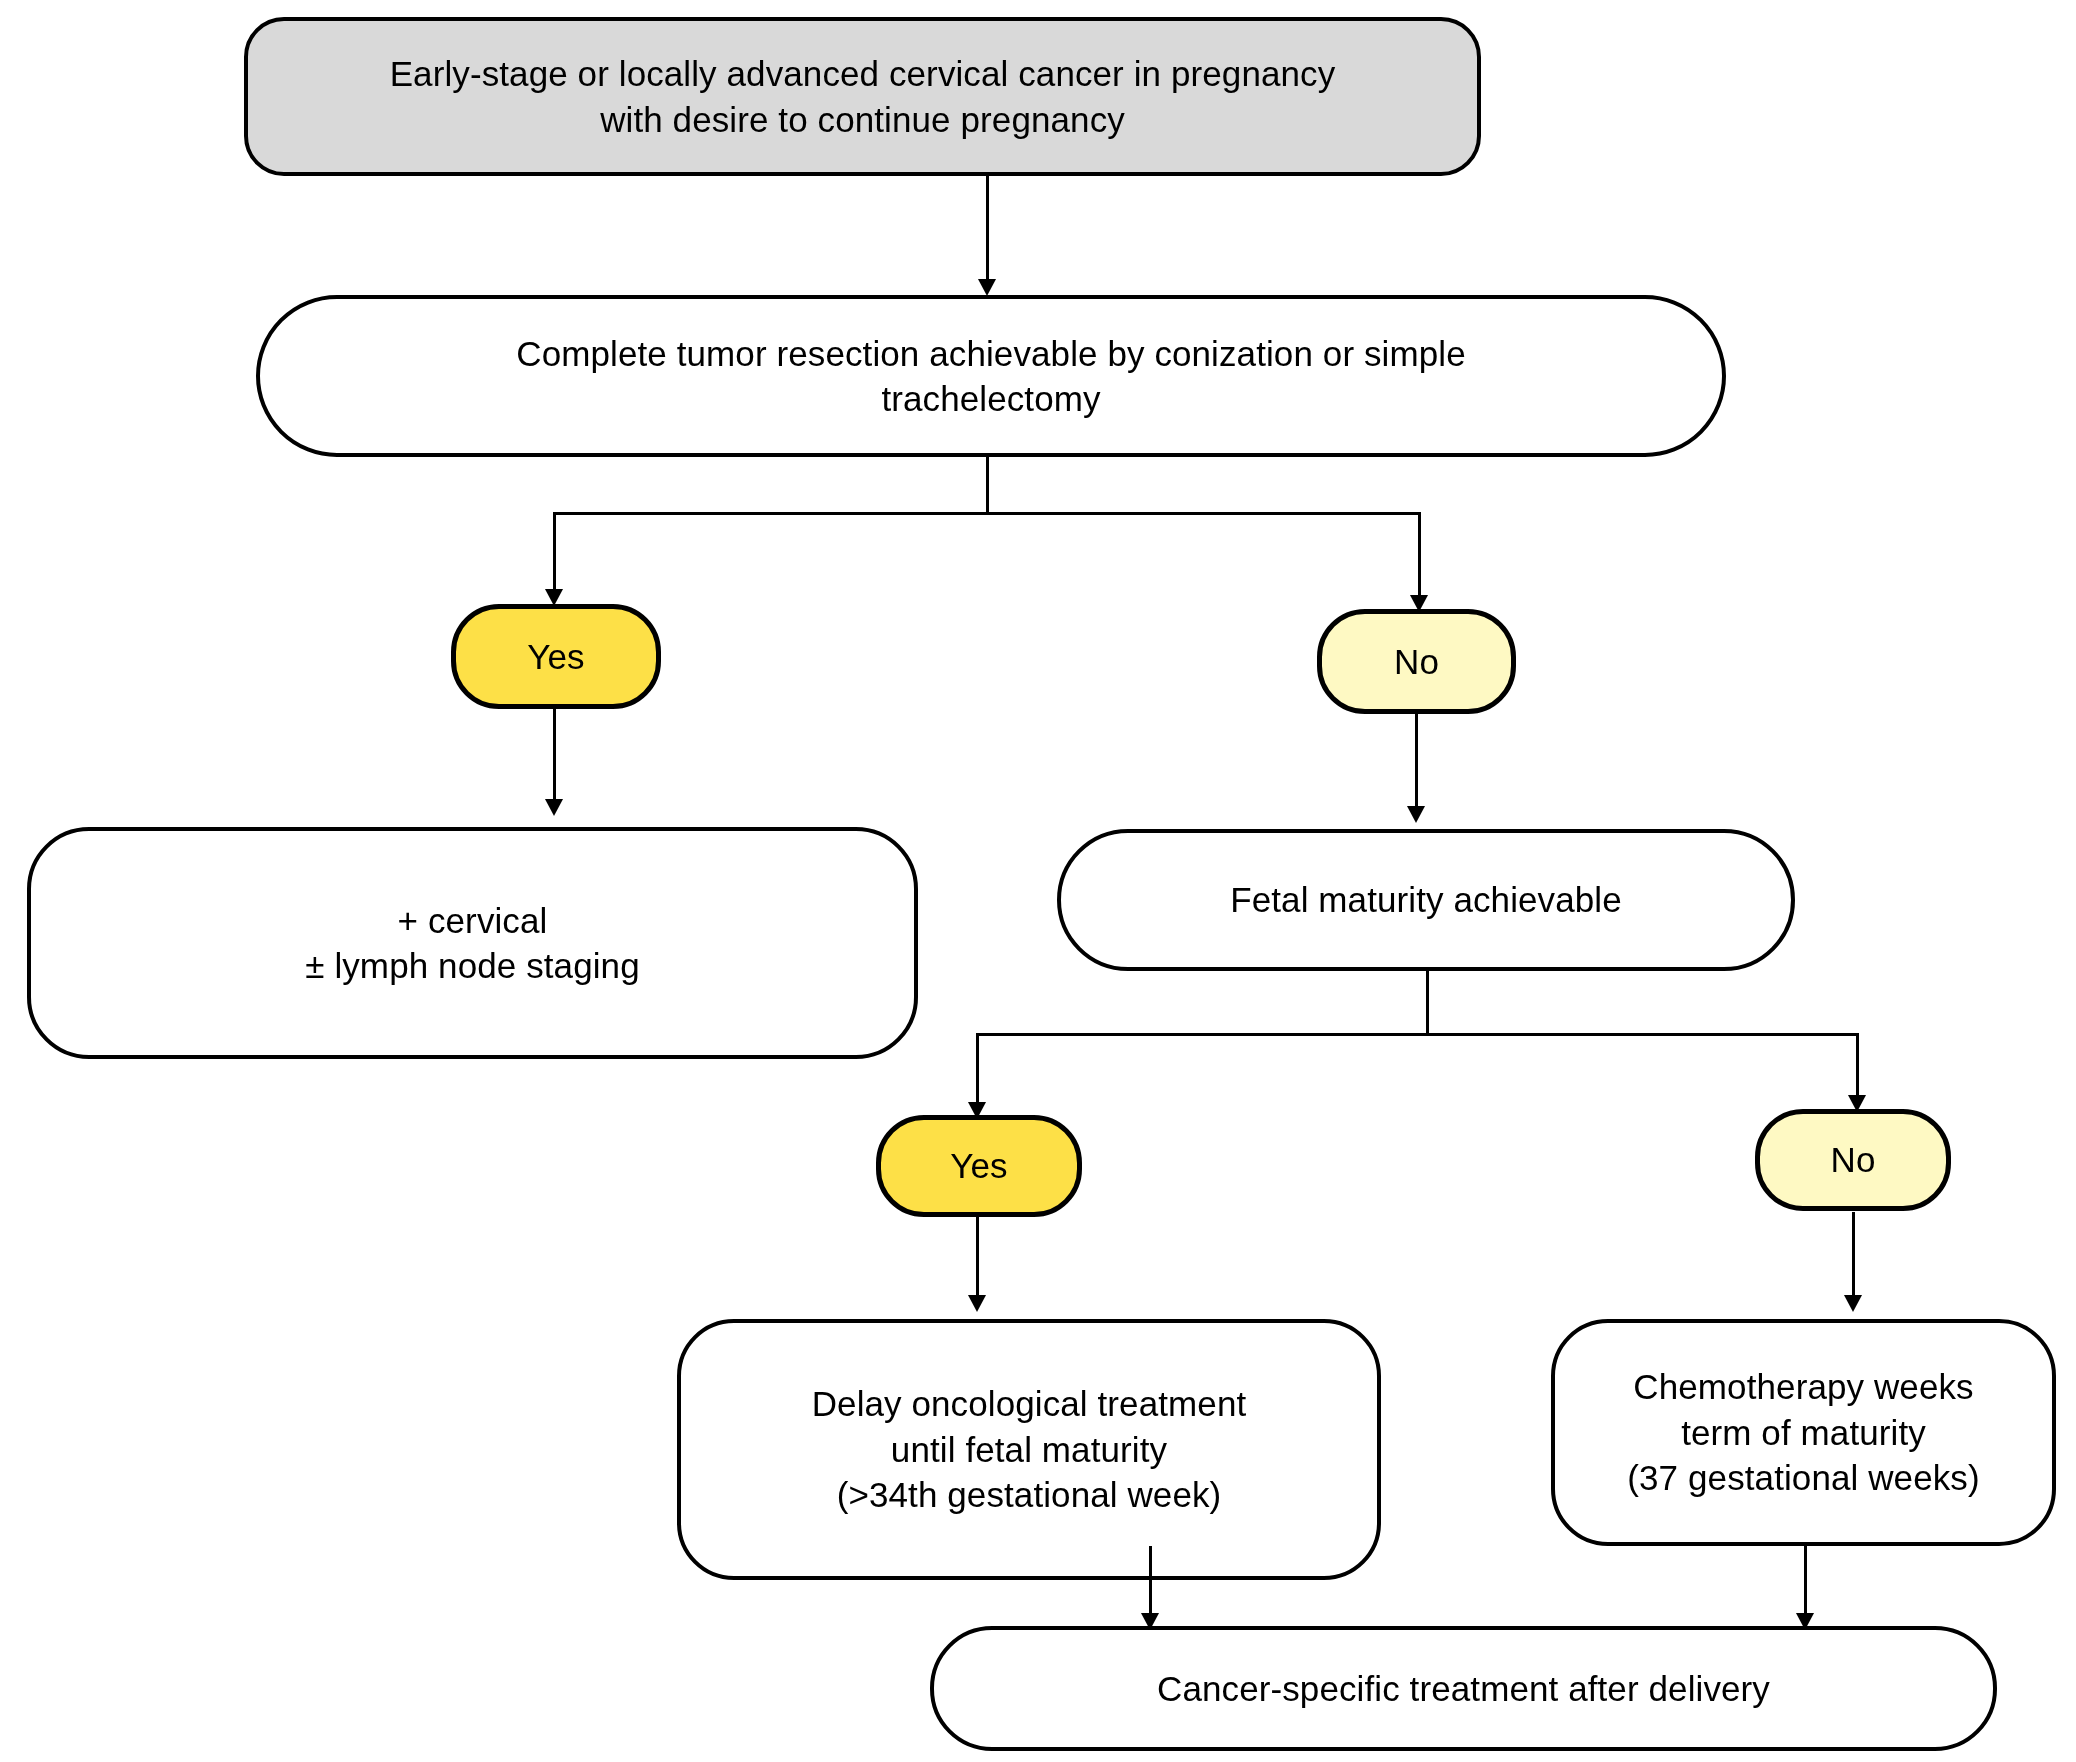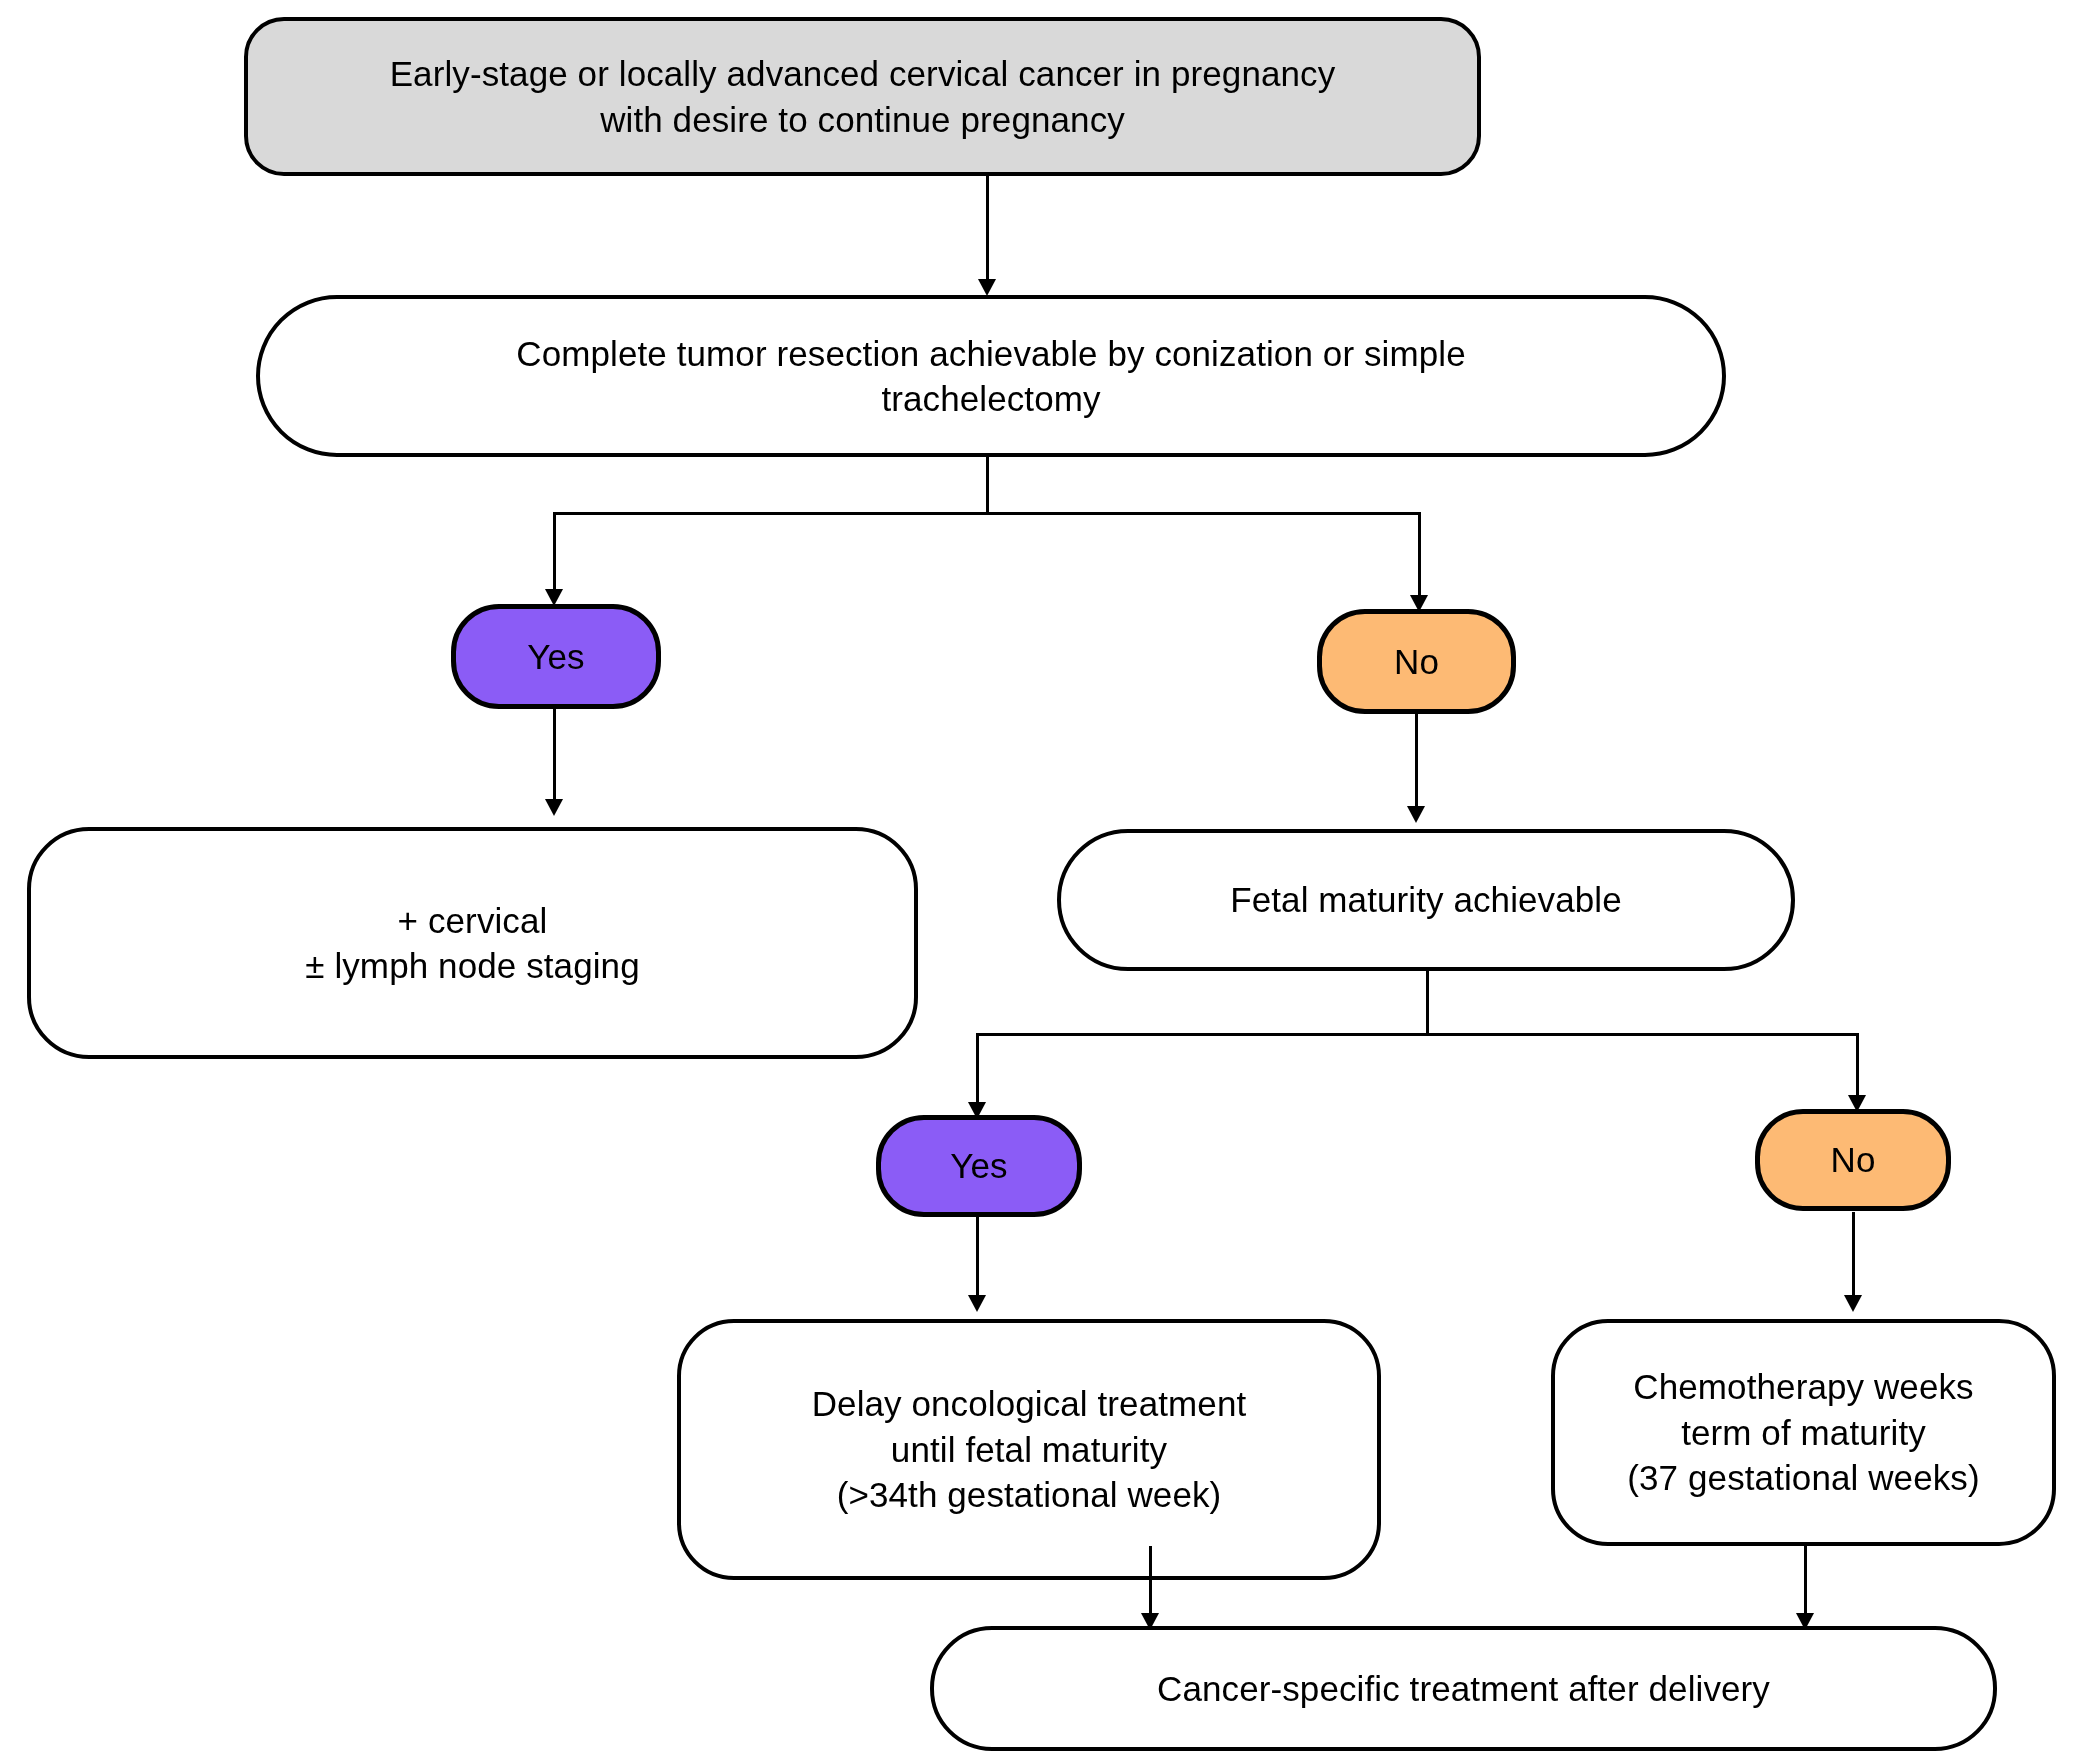--- a/index.html
+++ b/index.html
@@ -29,22 +29,22 @@
     text-align: center;
     border: 4px solid #000000;
     background: #ffffff;
     line-height: 1.30;
     font-size: 35px;
     letter-spacing: 0.1px;
     padding: 0 7px;
   }
   .node .line { display: block; white-space: nowrap; }
   .node.gray  { background: #d9d9d9; }
-  .node.green { background: #8b5cf6; }
-  .node.red   { background: #fdba74; }
+  .node.green { background: #fde047; }
+  .node.red   { background: #fef9c3; }
 
   
   .pill {
     font-size: 35px;
     border: 5.1px solid #000000;
     padding: 0;
   }
 
   
   .vline {

